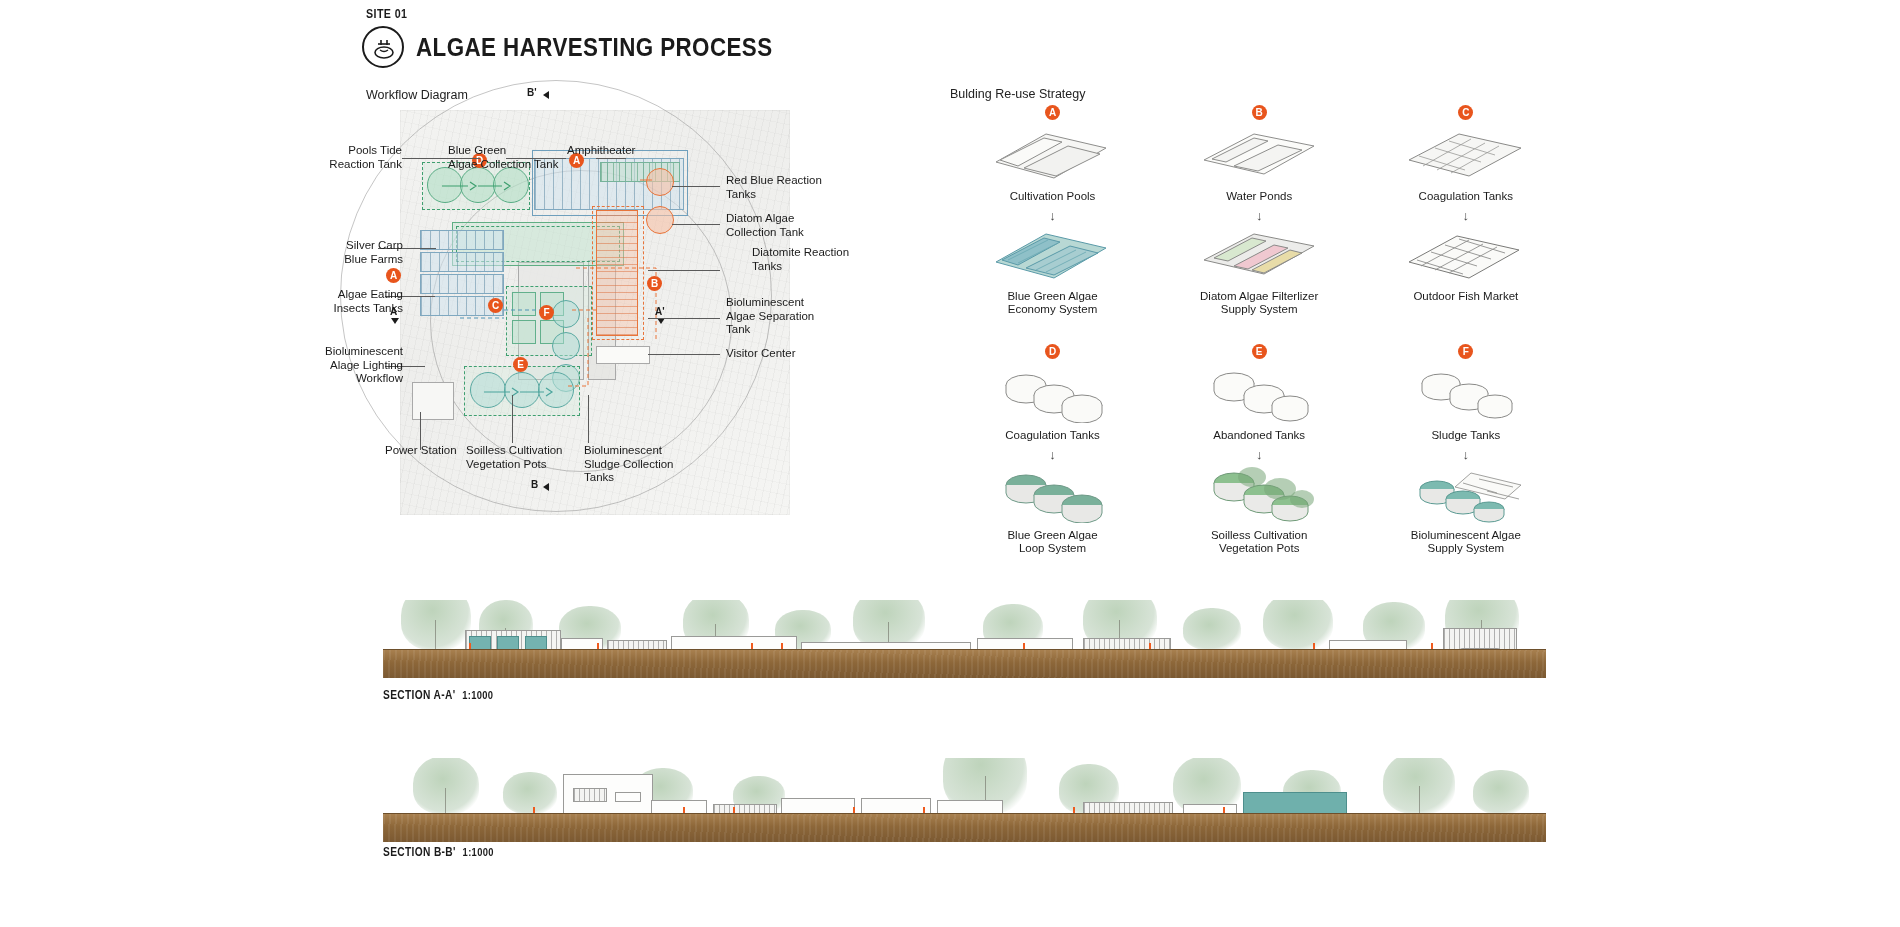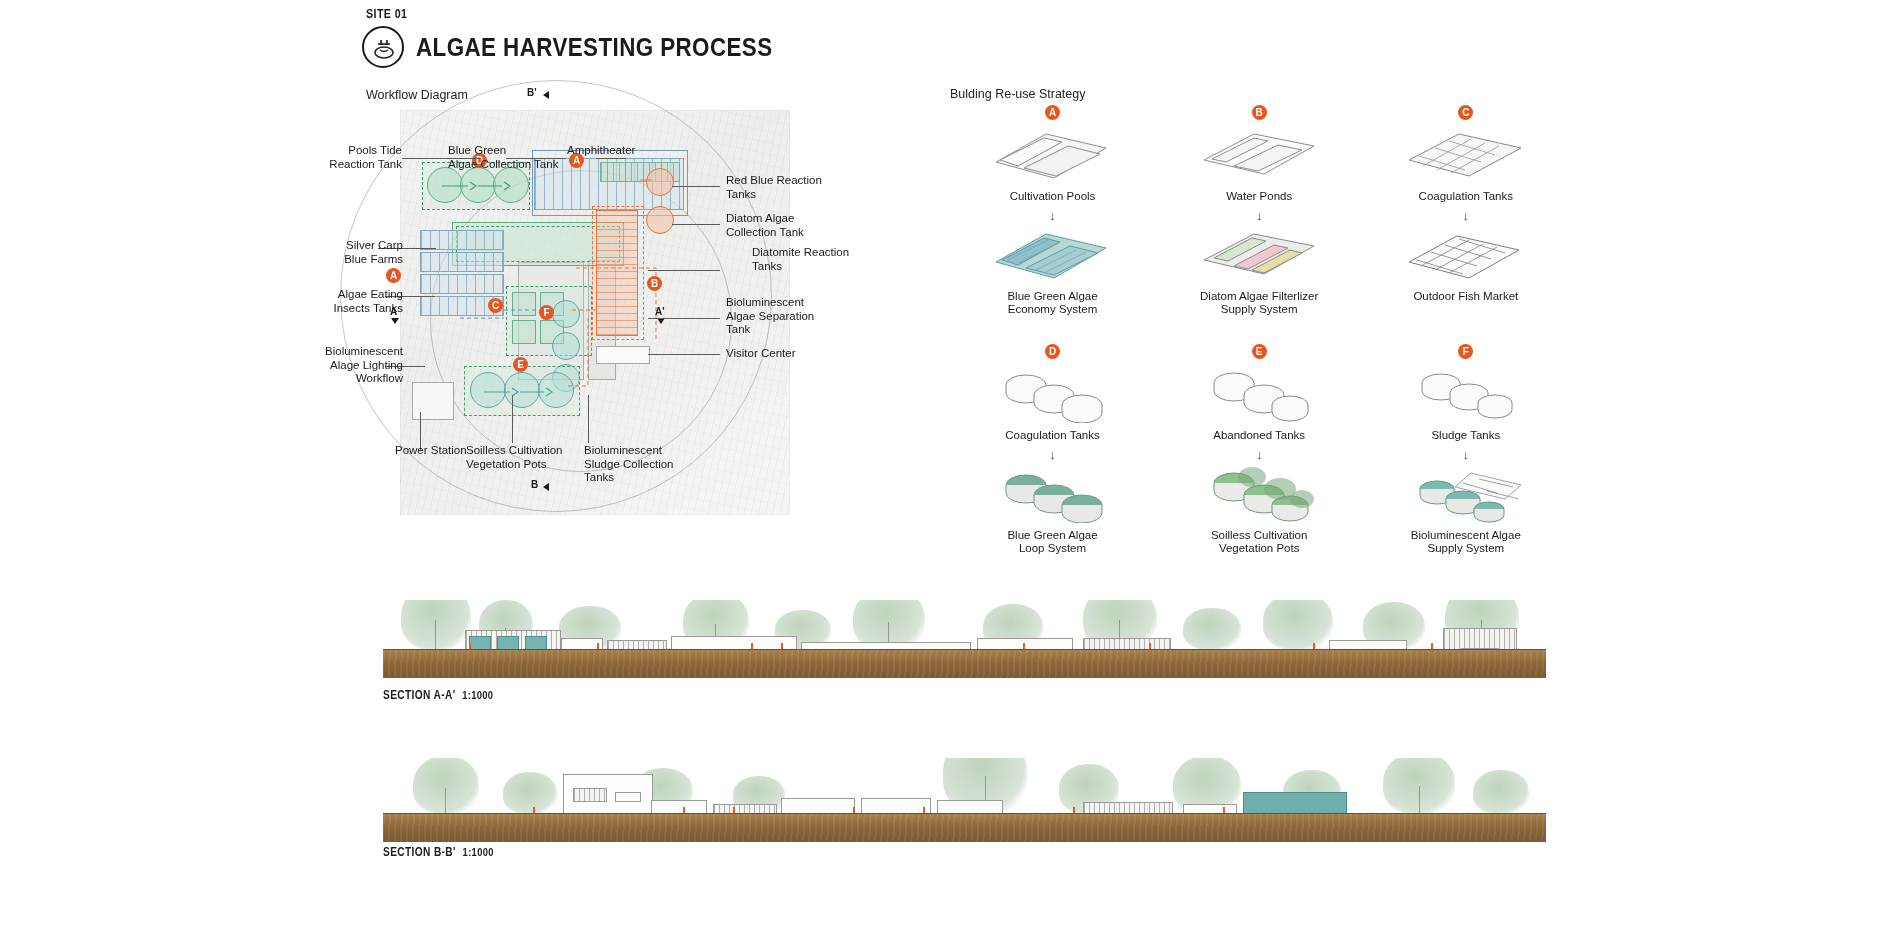--- a/index.html
+++ b/index.html
@@ -449,21 +449,21 @@
   </div>
 
   <div class="lbl" style="left:726px; top:296px; width:126px;">
     <div>Bioluminescent</div>
     <div>Algae Separation</div>
     <div>Tank</div>
   </div>
 
   <div class="lbl" style="left:726px; top:347px; width:110px;">Visitor Center</div>
 
-  <div class="lbl" style="left:395px; top:444px; width:110px;">Power Station</div>
+  <div class="lbl" style="left:385px; top:444px; width:110px;">Power Station</div>
 
   <div class="lbl" style="left:466px; top:444px; width:112px;">
     <div>Soilless Cultivation</div>
     <div>Vegetation Pots</div>
   </div>
 
   <div class="lbl" style="left:584px; top:444px; width:112px;">
     <div>Bioluminescent</div>
     <div>Sludge Collection</div>
     <div>Tanks</div>

